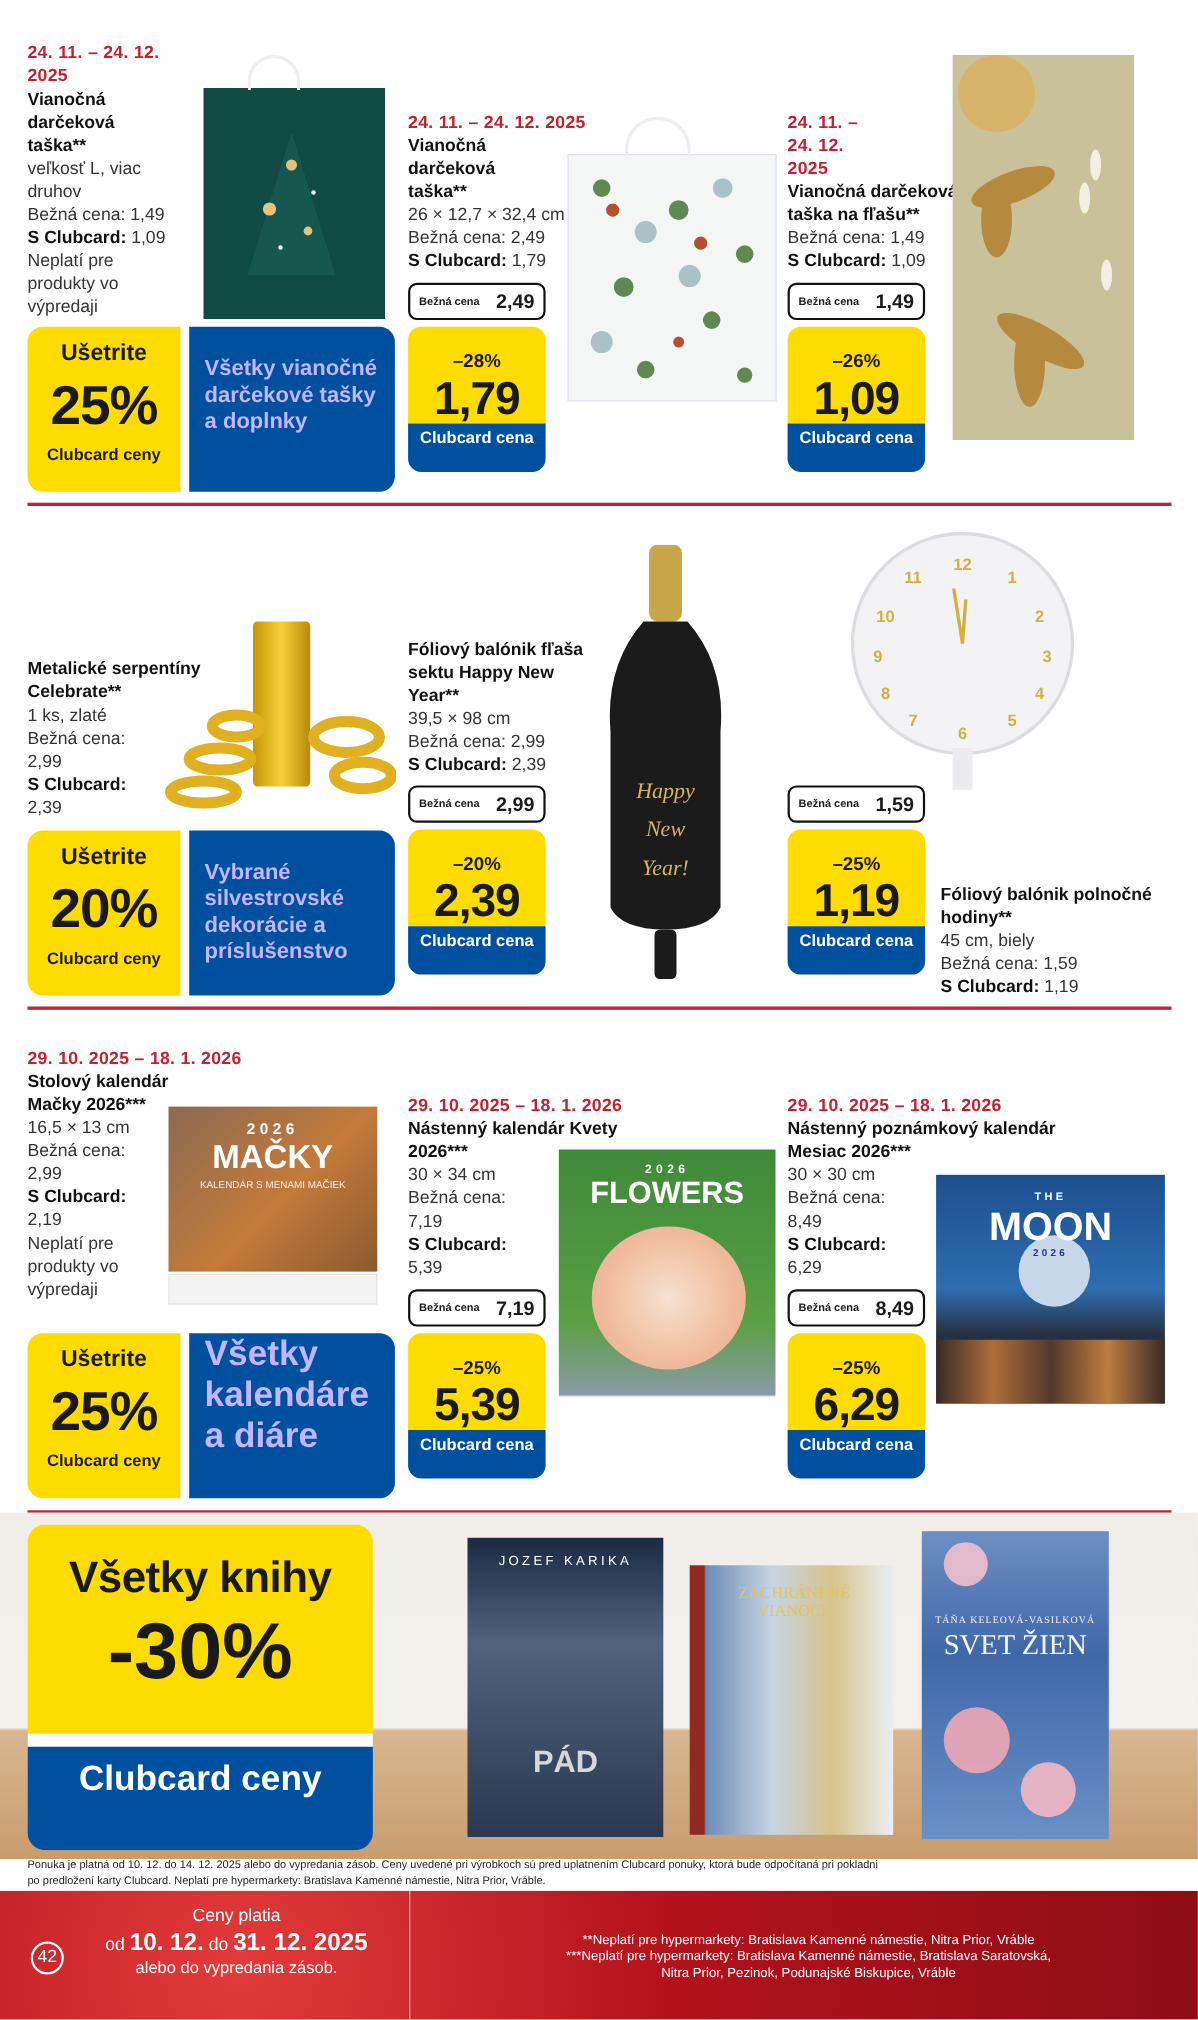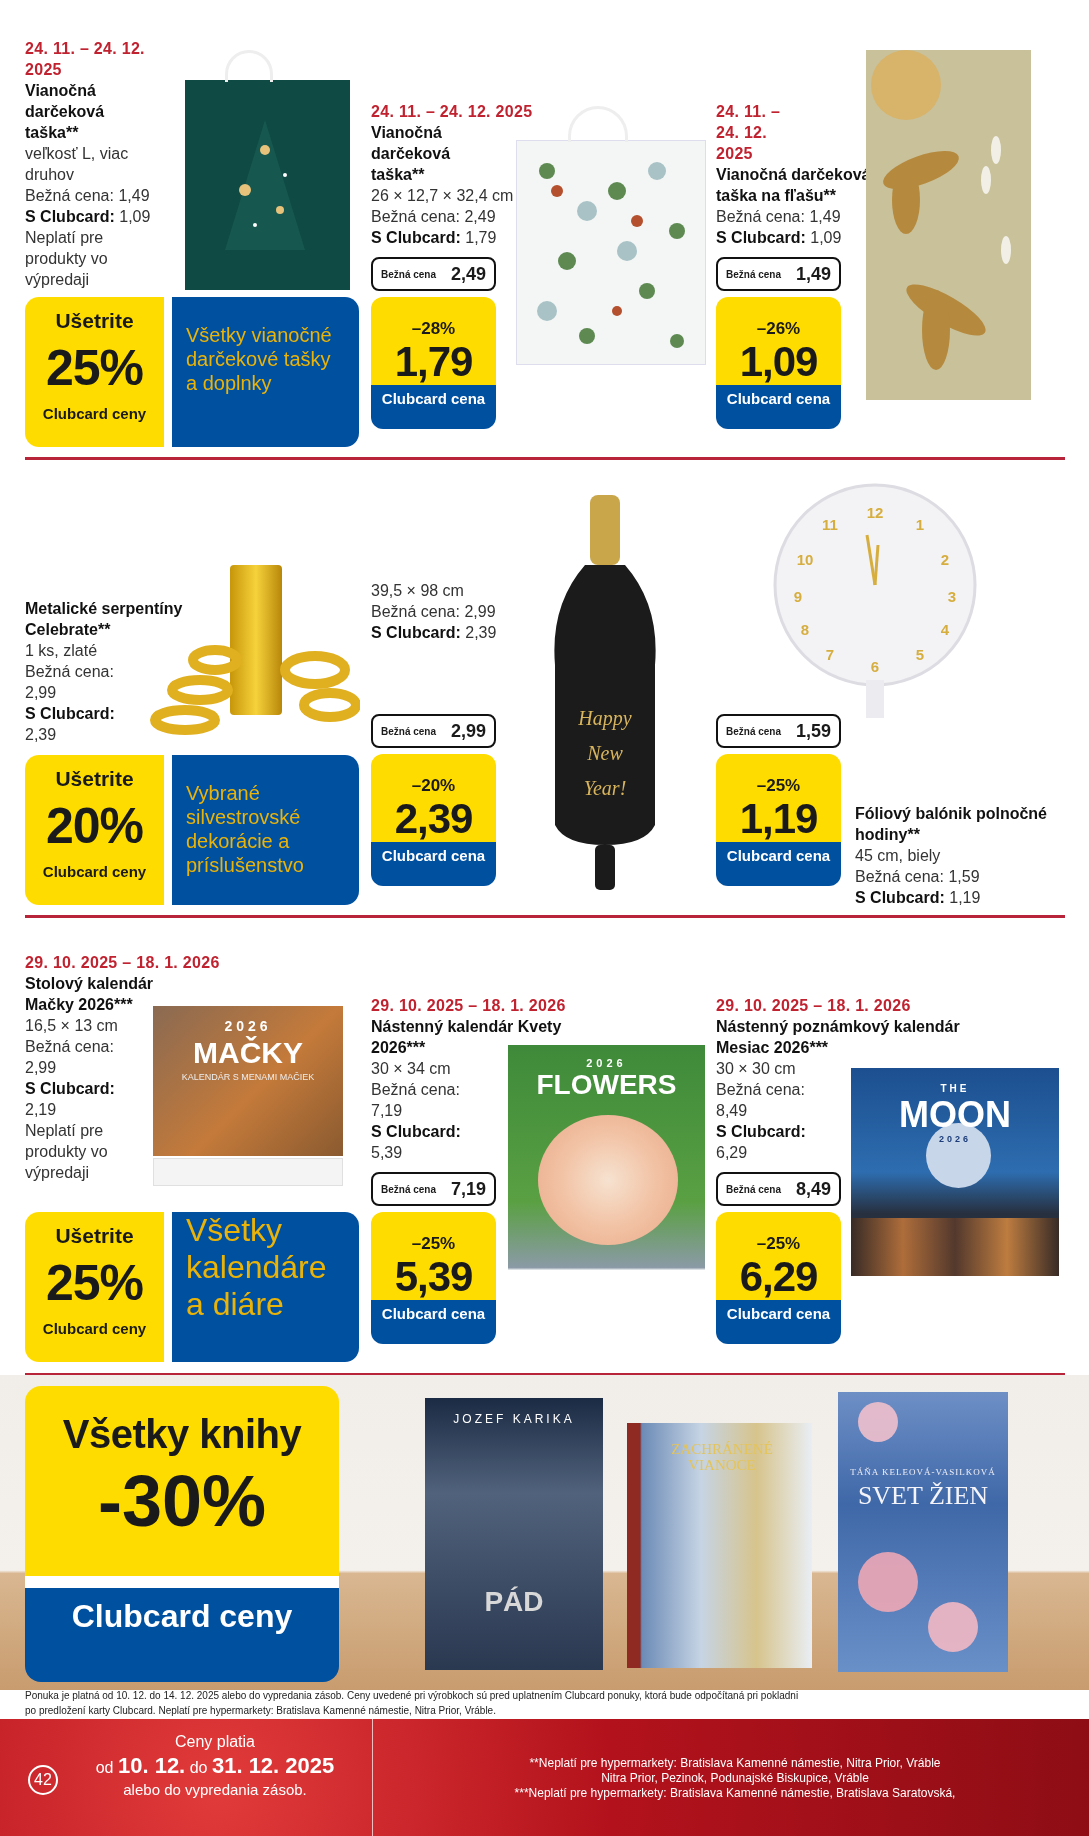--- a/index.html
+++ b/index.html
@@ -12,21 +12,21 @@
   .pdesc { font-size: 16px; line-height: 21px; color: #333; }
   .pdesc b { color: #111; }
 
   .divider { position: absolute; left: 25px; width: 1040px; height: 3px; background: #b8243a; }
 
   
   .save { position: absolute; background: #ffdc00; border-radius: 14px 0 0 14px; text-align: center; }
   .save .s1 { font-weight: bold; font-size: 21px; margin-top: 12px; }
   .save .s2 { font-weight: bold; font-size: 50px; line-height: 58px; margin-top: 6px; letter-spacing: -1px; }
   .save .s3 { font-weight: bold; font-size: 15px; margin-top: 8px; }
-  .catbox { position: absolute; background: #0050a0; color: #eab308; border-radius: 0 14px 14px 0; padding: 26px 14px; font-weight: normal; font-size: 20px; line-height: 24px; }
+  .catbox { position: absolute; background: #0050a0; color: #c4b5fd; border-radius: 0 14px 14px 0; padding: 26px 14px; font-weight: bold; font-size: 20px; line-height: 24px; }
   .catbox.big { font-size: 32px; line-height: 37px; padding: 0 14px; }
 
   
   .tag { position: absolute; width: 125px; }
   .reg { height: 34px; border: 2px solid #111; border-radius: 8px; display: flex; align-items: center; justify-content: space-between; padding: 0 8px; background: #fff; }
   .reg .rl { font-size: 10px; font-weight: bold; line-height: 11px; }
   .reg .rv { font-size: 18px; font-weight: bold; }
   .promo { margin-top: 6px; background: #ffdc00; border-radius: 12px 12px 0 0; height: 88px; text-align: center; }
   .promo .pct { font-weight: bold; font-size: 17px; padding-top: 22px; }
   .promo .val { font-weight: bold; font-size: 42px; line-height: 46px; letter-spacing: -1px; }
@@ -201,20 +201,21 @@
     </svg>
   </div>
   <div class="save" style="left:25px;top:755px;width:139px;height:150px;">
     <div class="s1">Ušetrite</div>
     <div class="s2">20%</div>
     <div class="s3">Clubcard ceny</div>
   </div>
   <div class="catbox" style="left:172px;top:755px;width:187px;height:150px;">Vybrané silvestrovské dekorácie a príslušenstvo</div>
 
   <div class="abs" style="left:371px;top:580px;width:170px;">
+    <div class="pname">Fóliový balónik fľaša sektu Happy New Year**</div>
     <div class="pdesc">39,5 × 98 cm</div>
     <div class="pdesc"><span>Bežná cena:</span> <span>2,99</span></div>
     <div class="pdesc"><b>S Clubcard:</b> <span>2,39</span></div>
   </div>
   <div class="tag" style="left:371px;top:714px;">
     <div class="reg">
         <span class="rl">Bežná cena</span>
         <span class="rv">2,99</span>
       </div>
     <div class="promo">
@@ -388,16 +389,16 @@
   <div class="valid">
     <div class="v1">Ceny platia</div>
     <div class="v2">
       <span>od</span> <b>10. 12.</b> <span>do</span> <b>31. 12. 2025</b>
     </div>
     <div class="v3">alebo do vypredania zásob.</div>
   </div>
   <div class="vline"></div>
   <div class="exclude">
     <div>**Neplatí pre hypermarkety: Bratislava Kamenné námestie, Nitra Prior, Vráble</div>
+    <div>***Neplatí pre hypermarkety: Bratislava Kamenné námestie, Bratislava Saratovská,</div>
     <div>Nitra Prior, Pezinok, Podunajské Biskupice, Vráble</div>
-    <div>***Neplatí pre hypermarkety: Bratislava Kamenné námestie, Bratislava Saratovská,</div>
   </div>
 </div>
 
 </body></html>

